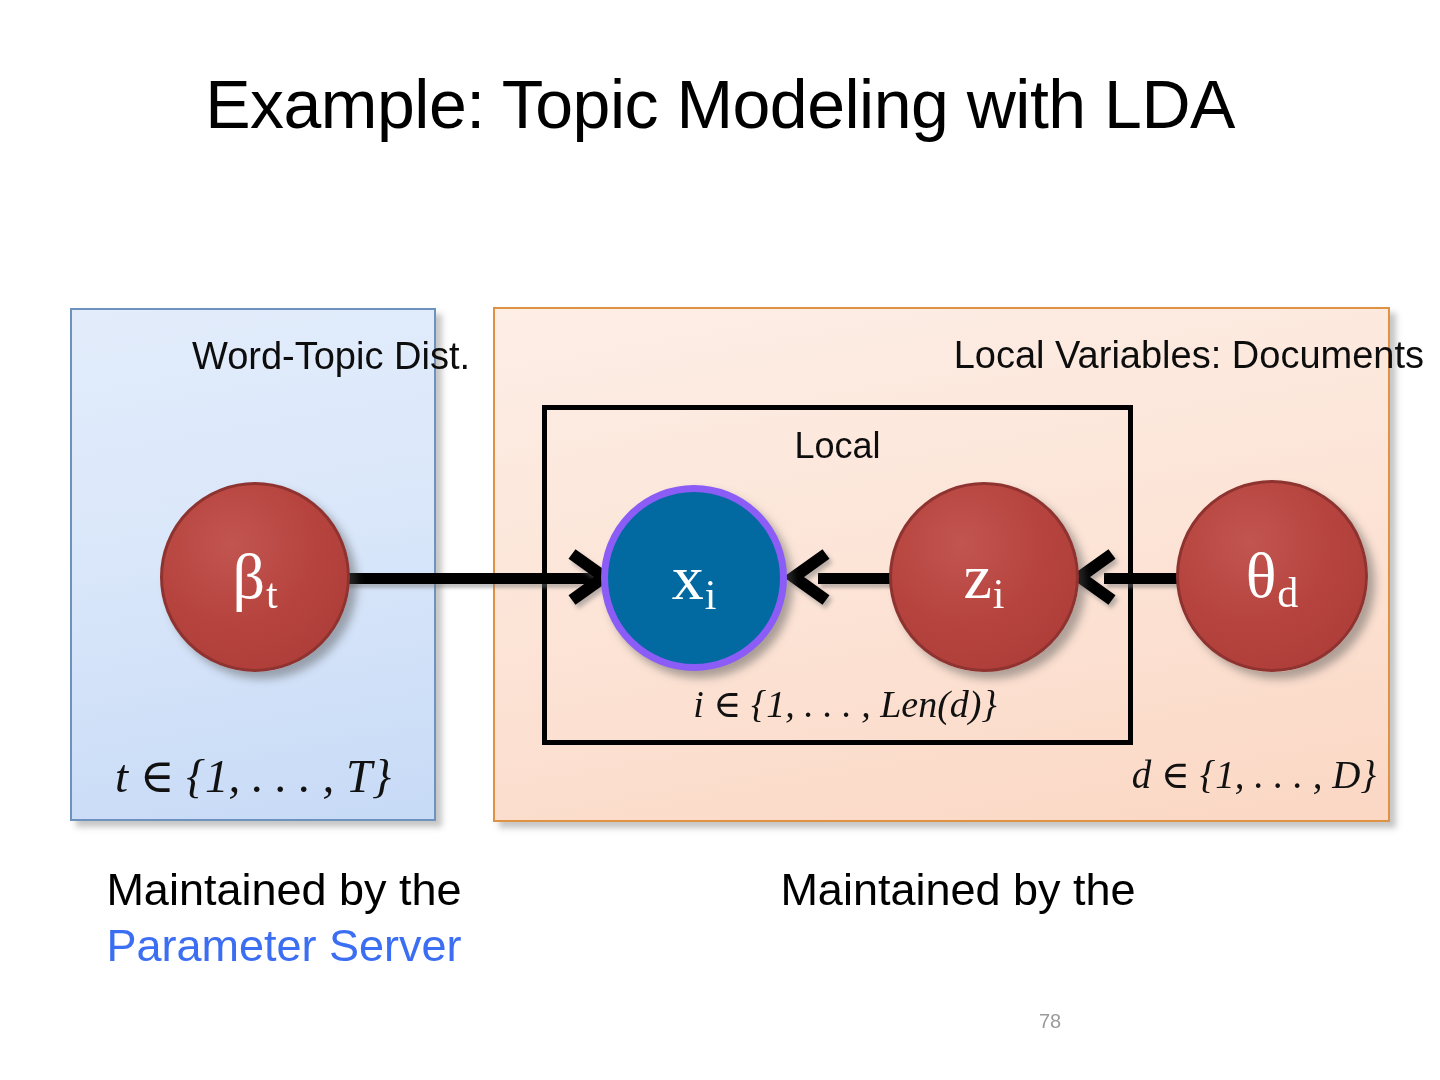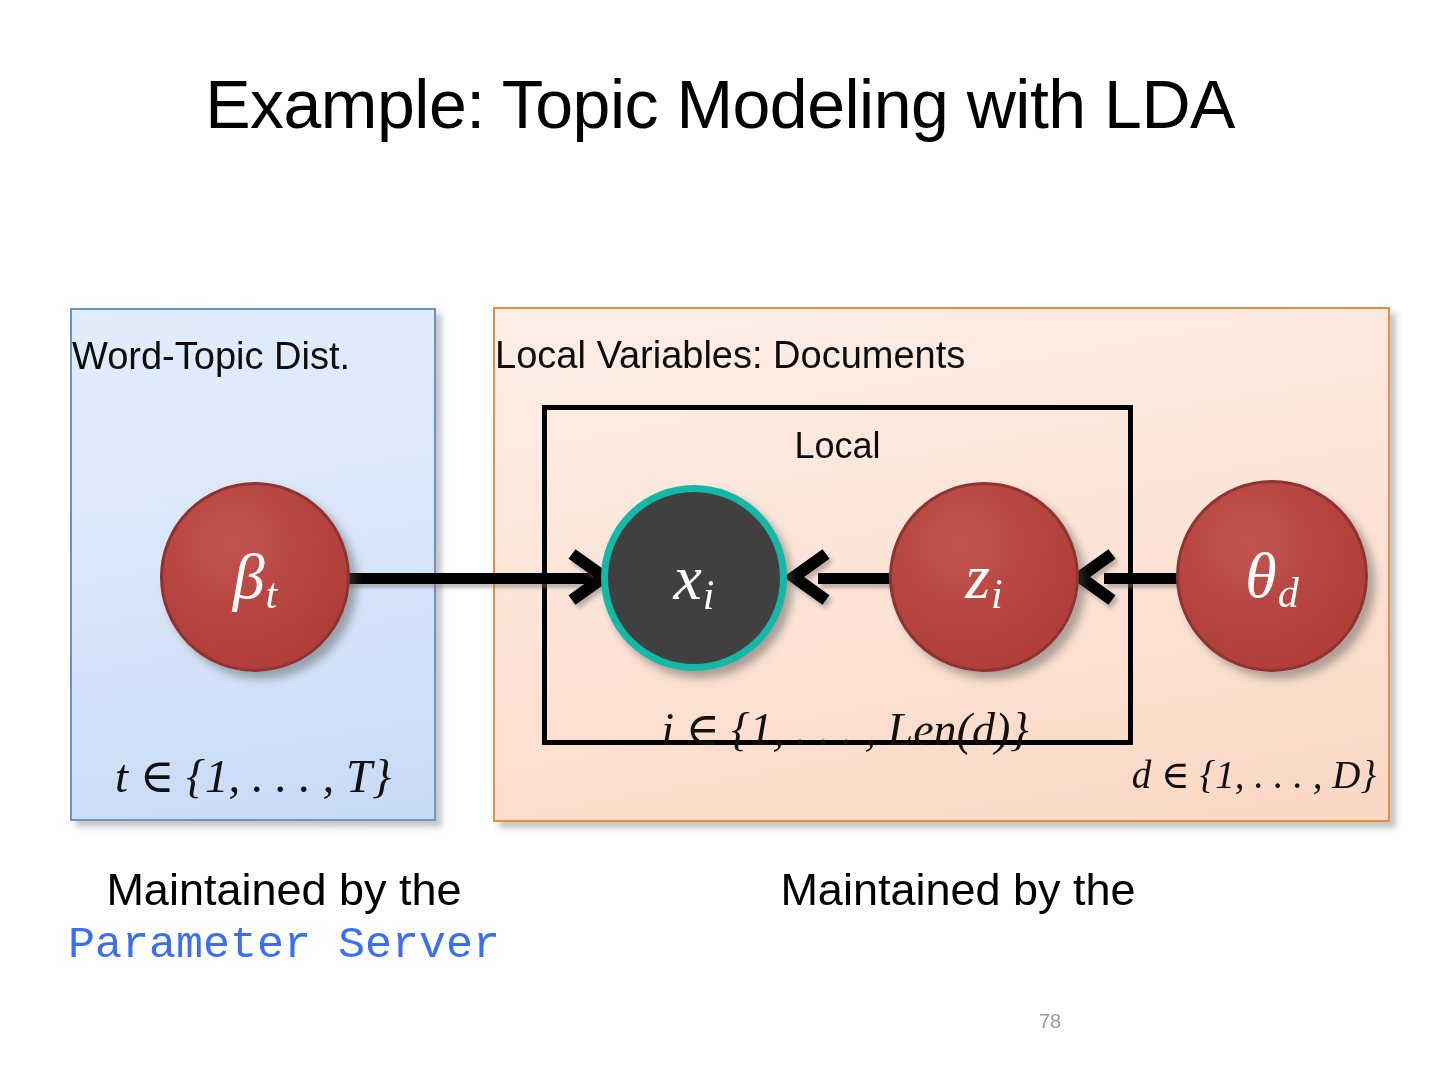--- a/index.html
+++ b/index.html
@@ -49,26 +49,27 @@
     width: 897px;
     height: 515px;
     background: linear-gradient(170deg, #fdeee6 0%, #fce3d5 55%, #fbd7c4 100%);
     border: 2px solid #e09244;
     box-shadow: 6px 6px 6px rgba(120,120,120,0.42);
   }
 
   .panel-heading {
     position: absolute;
     width: 100%;
-    text-align: left;
+    text-align: right;
     font-size: 38px;
     line-height: 45px;
     color: #0d0d0d;
     top: 26px;
     left: 0;
+    padding-left: 36px;
   }
   #server-panel .panel-heading { top: 24px; }
   #workers-panel .panel-heading { top: 24px; }
 
   
   #tokens-plate {
     position: absolute;
     left: 542px;
     top: 405px;
     width: 591px;
@@ -101,22 +102,21 @@
     top: 748px;
     width: 366px;
     text-align: center;
     font-size: 47px;
   }
   #plate-index-token {
     left: 560px;
     top: 682px;
     width: 570px;
     text-align: center;
-    font-size: 46px;
-    margin-top: 20px;
+    font-size: 38px;
   }
   #plate-index-doc {
     left: 1000px;
     top: 752px;
     width: 376px;
     text-align: right;
     font-size: 39px;
   }
 
   
@@ -127,28 +127,27 @@
     align-items: center;
     justify-content: center;
     box-sizing: border-box;
   }
   .node-latent {
     background: radial-gradient(circle at 38% 32%, #c25550 0%, #b6433e 48%, #aa3b37 100%);
     border: 3px solid #8e3330;
     box-shadow: 7px 7px 9px rgba(80,80,80,0.45);
   }
   .node-observed {
-    background: #404040;
-    border: 7px solid #14b8a6;
+    background: #0369a1;
+    border: 7px solid #8b5cf6;
     box-shadow: 6px 7px 9px rgba(90,90,90,0.5);
     justify-content: center;
   }
   .node-label {
     font-family: "Liberation Serif", "DejaVu Serif", serif;
-    font-style: italic;
     color: #ffffff;
     font-size: 64px;
     line-height: 64px;
     letter-spacing: 0px;
     user-select: none;
     margin-top: 17px;
   }
   .node-label .sub {
     font-size: 42px;
     vertical-align: -0.22em;
@@ -258,20 +257,20 @@
 <div class="node node-latent" id="node-theta">
   <span class="node-label"><span>θ</span><span class="sub">d</span></span>
 </div>
 
 <div class="math" id="plate-index-topic">t ∈ {1, . . . , T}</div>
 <div class="math" id="plate-index-token">i ∈ {1, . . . , Len(d)}</div>
 <div class="math" id="plate-index-doc">d ∈ {1, . . . , D}</div>
 
 <div class="caption" id="caption-server">
   <span>Maintained by the</span>
-  <span class="caption-accent" id="caption-server-accent" style="color: rgb(59, 110, 242); font-family: Liberation Mono, monospace;">Parameter Server</span>
+  <span class="caption-accent" id="caption-server-accent" style="color: rgb(59, 110, 242);">Parameter Server</span>
 </div>
 
 <div class="caption" id="caption-workers">
   <span>Maintained by the</span>
 </div>
 
 <div id="slide-number" style="color: rgb(155, 155, 155);">78</div>
 
 </body></html>

